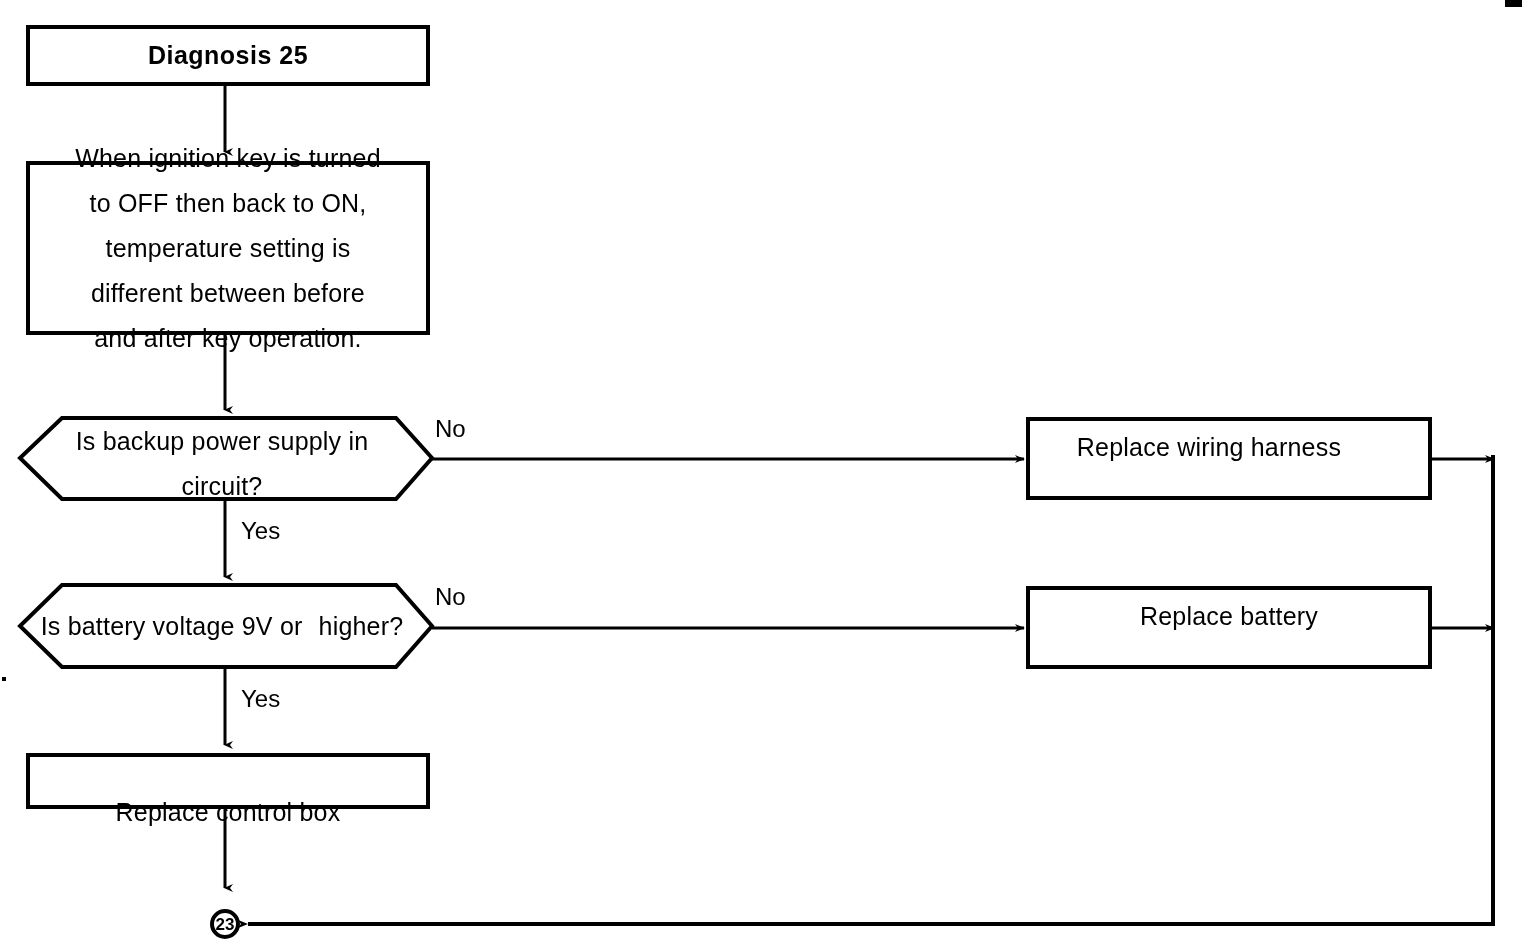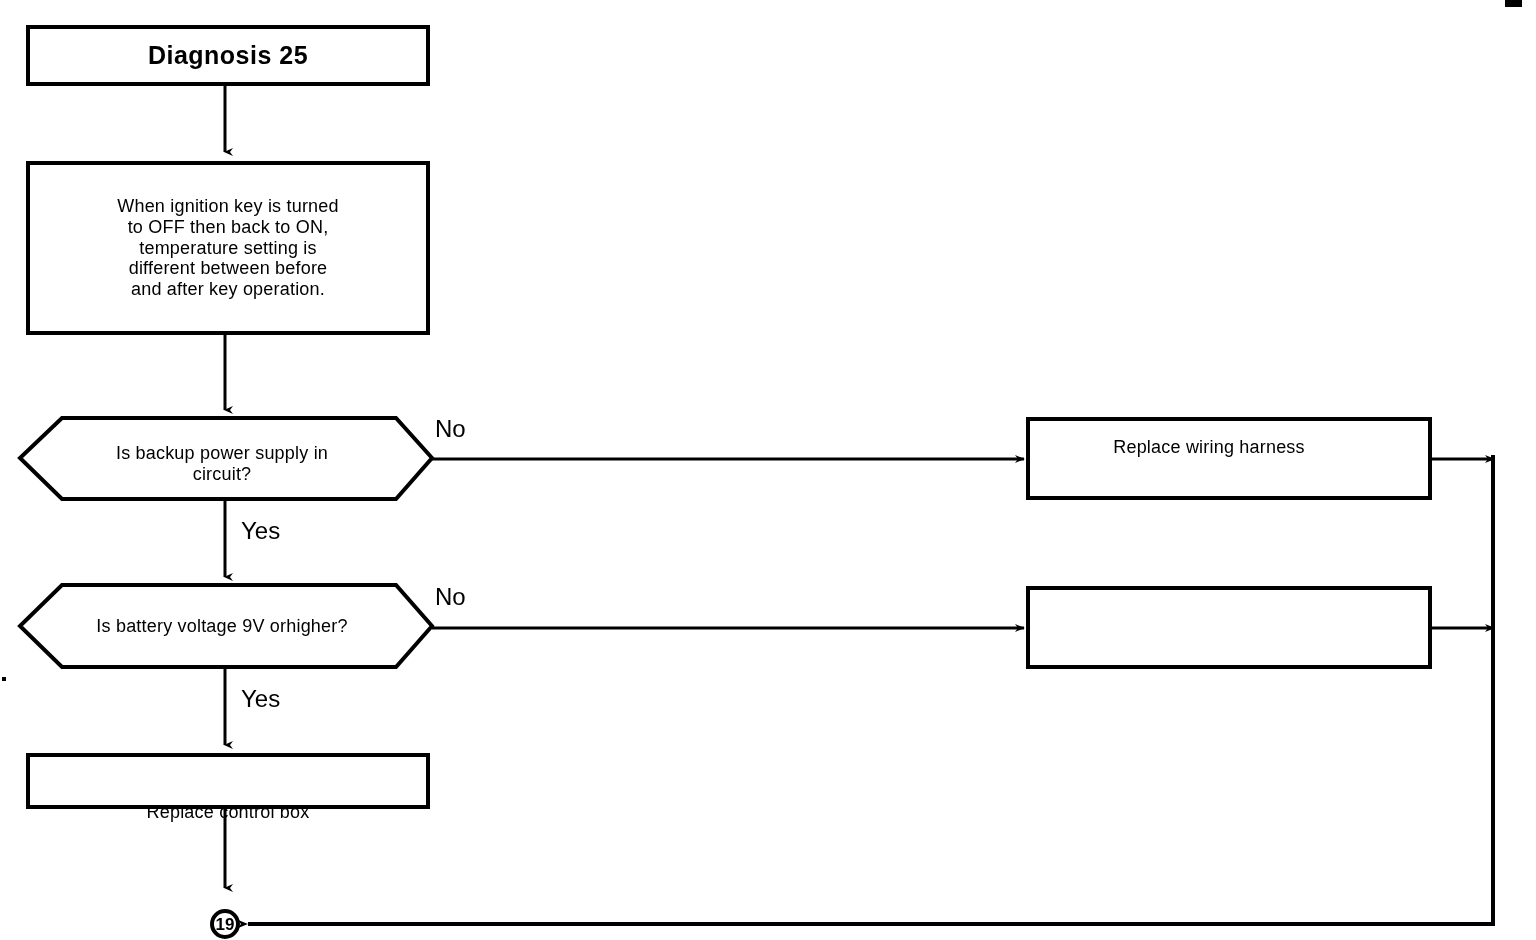--- a/index.html
+++ b/index.html
@@ -32,22 +32,23 @@
     line-height: 1.16;
     pointer-events: none;
   }
   .title-text {
     font-weight: bold;
     font-size: 25px;
     letter-spacing: 0.5px;
     text-align: center;
   }
   .body-text {
-    font-size: 18px;
+    font-size: 25px;
     letter-spacing: 0.2px;
+    gap: 16px;
   }
   .edge-label {
     position: absolute;
     font-size: 24px;
     color: #000000;
     text-align: right;
   }
   .conn-label {
     position: absolute;
     font-size: 17px;
@@ -133,24 +134,25 @@
     <div>circuit?</div>
   </div>
 
   <div class="node-text body-text" style="left:32px; top:588px; width:380px; height:76px; flex-direction:row;">
     <div>Is battery voltage 9V or</div>
     <div>higher?</div>
   </div>
 
   <div class="node-text body-text" style="left:1008px; top:419px; width:402px; height:56px;">Replace wiring harness</div>
 
+  <div class="node-text body-text" style="left:1028px; top:588px; width:402px; height:56px;">Replace battery</div>
 
   <div class="node-text body-text" style="left:28px; top:786px; width:400px; height:52px;">Replace control box</div>
 
-  <div class="conn-label" style="left:205px; top:916px;">19</div>
+  <div class="conn-label" style="left:205px; top:916px;">23</div>
 
   <div class="edge-label" style="left:435px; top:415px;">No</div>
 
   <div class="edge-label" style="left:241px; top:517px;">Yes</div>
 
   <div class="edge-label" style="left:435px; top:583px;">No</div>
 
   <div class="edge-label" style="left:241px; top:685px;">Yes</div>
 
 </div>

